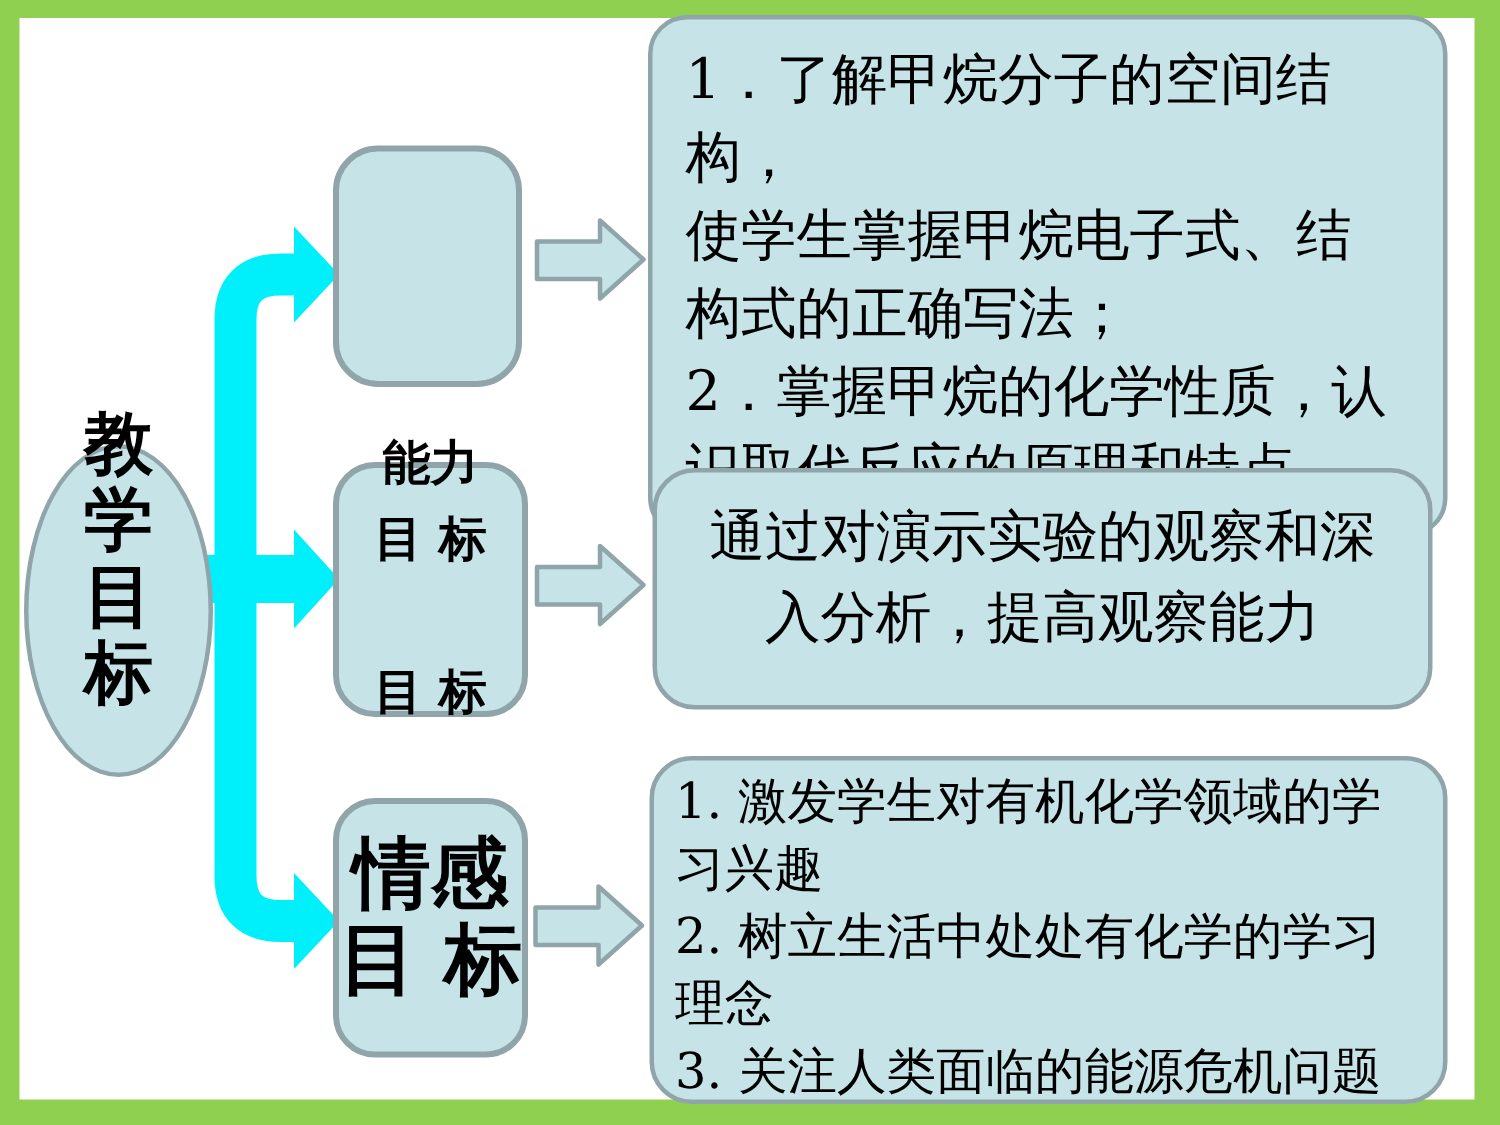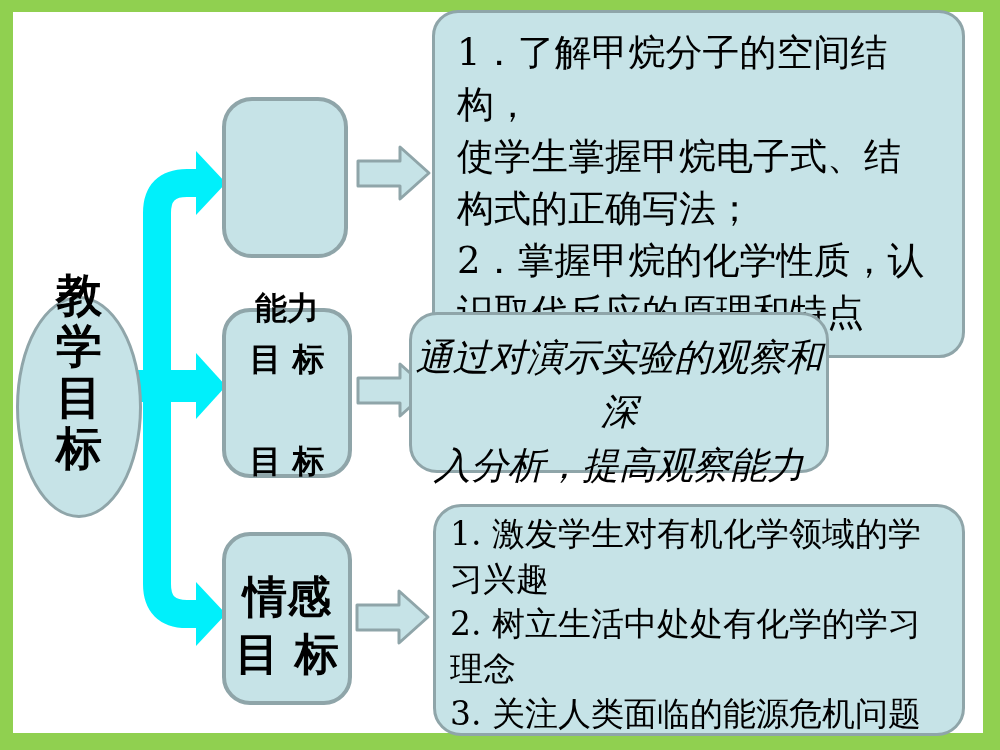--- a/index.html
+++ b/index.html
@@ -38,33 +38,33 @@
     text-align:center;font-size:46px;font-weight:bold;line-height:51px;
     white-space:pre-line;letter-spacing:0;
   }
   .shape-knowledge{left:222px;top:97px;width:126px;height:161px;border-radius:30px;}
   .shape-ability{left:222px;top:308px;width:130px;height:170px;border-radius:28px;}
   .shape-emotion{left:222px;top:532px;width:130px;height:173px;border-radius:28px;}
   .shape-label{
     position:absolute;text-align:center;font-weight:bold;white-space:pre-line;
   }
   .ability-label{left:218px;top:283px;width:138px;font-size:32px;line-height:51px;}
-  .emotion-label{left:218px;top:568px;width:138px;font-size:44px;line-height:57px;}
+  .emotion-label{left:218px;top:554px;width:138px;font-size:52px;line-height:57px;}
   .callout{
     position:absolute;background:var(--shape-fill,#c6e3e7);
     border:3px solid var(--shape-border,#8fa5a9);
     box-sizing:border-box;white-space:pre-line;
   }
   .callout-knowledge{
     left:432px;top:10px;width:533px;height:348px;border-radius:26px;
     font-size:37px;line-height:52px;padding:14px 10px 0 22px;
   }
   .callout-ability{
-    left:409px;top:312px;width:420px;height:161px;border-radius:28px;
-    font-size:37px;line-height:54px;padding-top:16px;text-align:center;font-style:italic;
+    left:435px;top:312px;width:520px;height:161px;border-radius:28px;
+    font-size:37px;line-height:54px;padding-top:16px;text-align:center;
   }
   .callout-emotion{
     left:433px;top:493px;width:532px;height:232px;border-radius:28px;
     font-size:33px;line-height:45px;padding:4px 6px 0 14px;margin-top:11px;
   }
 </style>
 </head>
 <body>
 
 <div class="canvas"></div>

